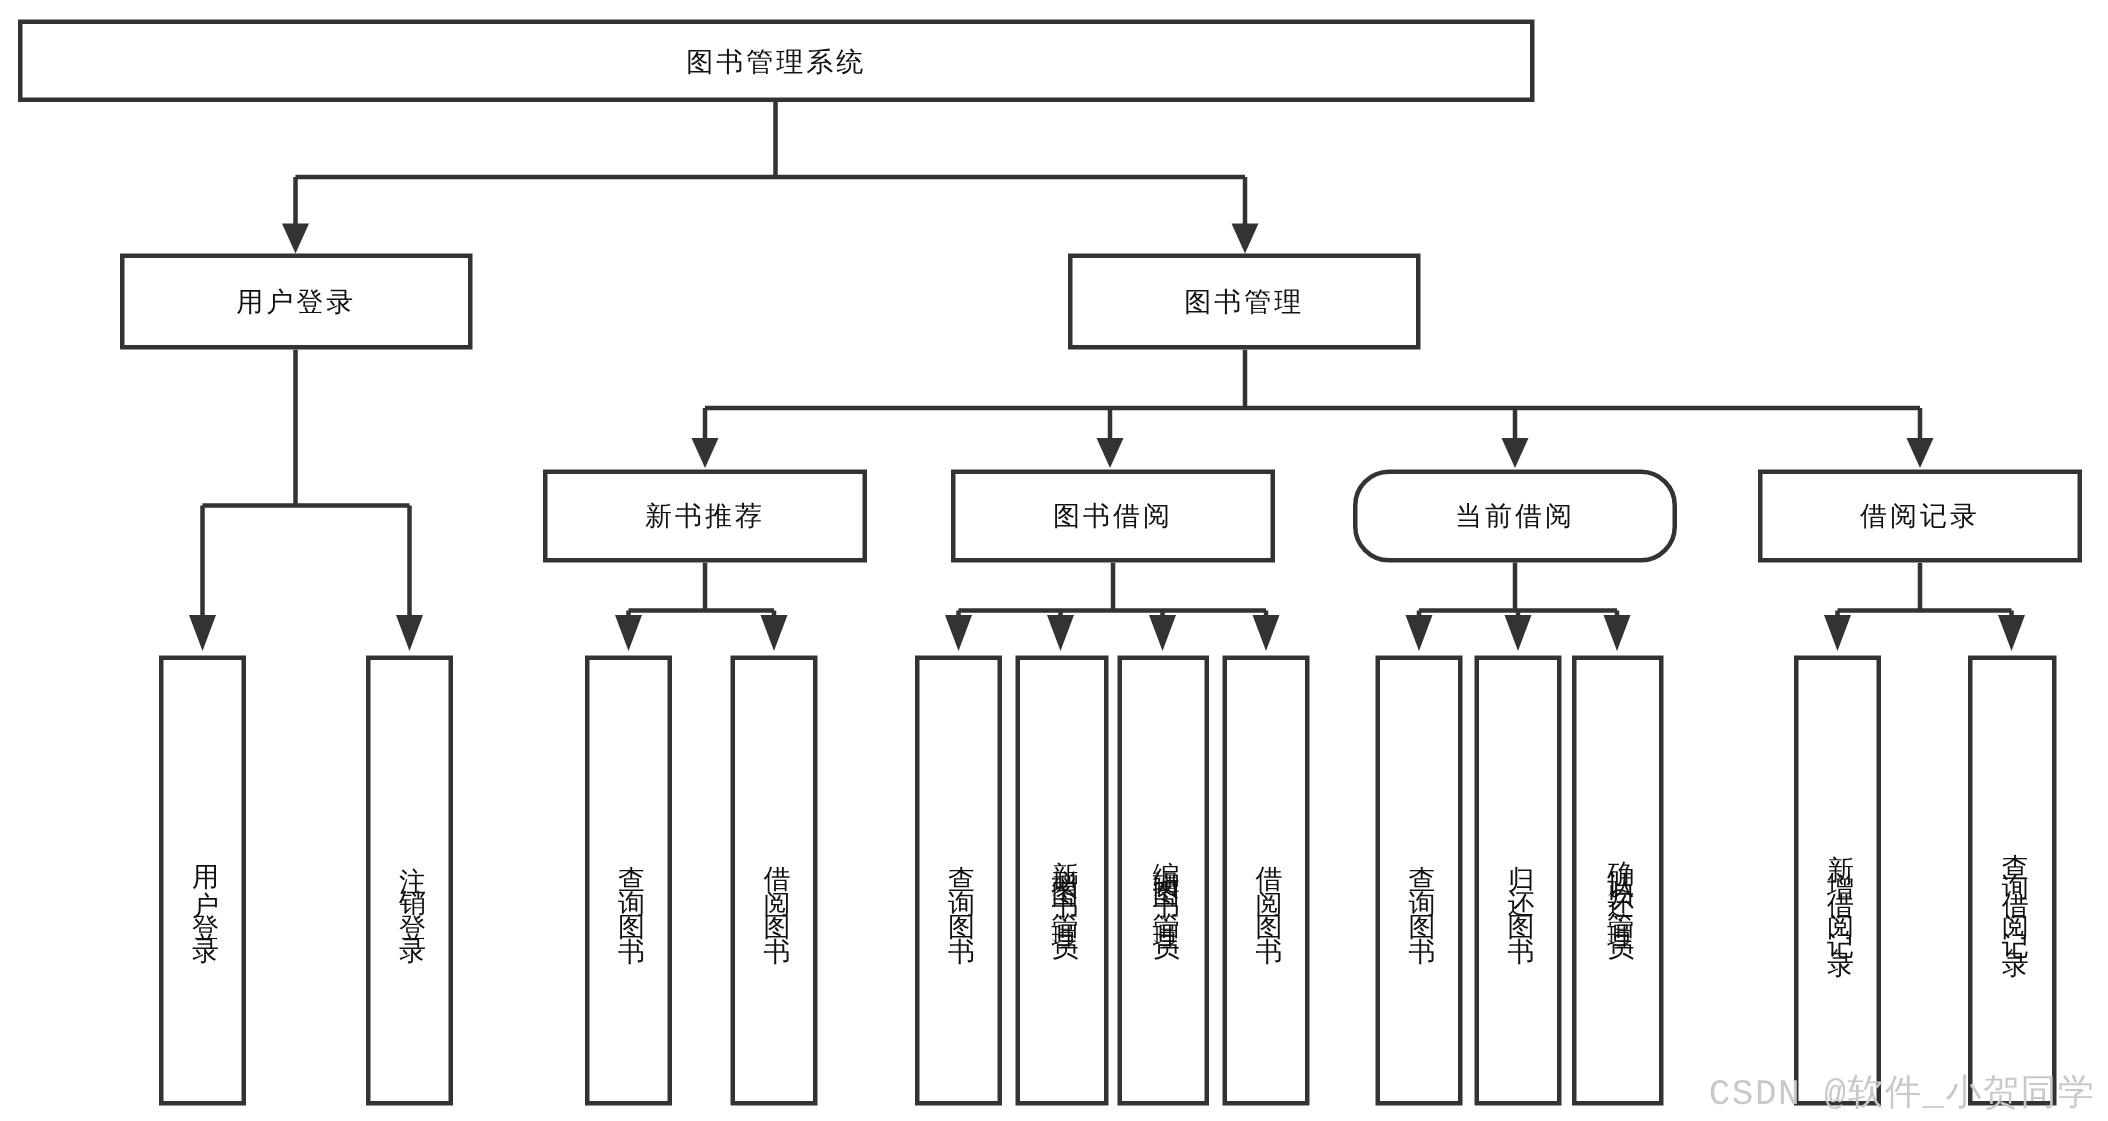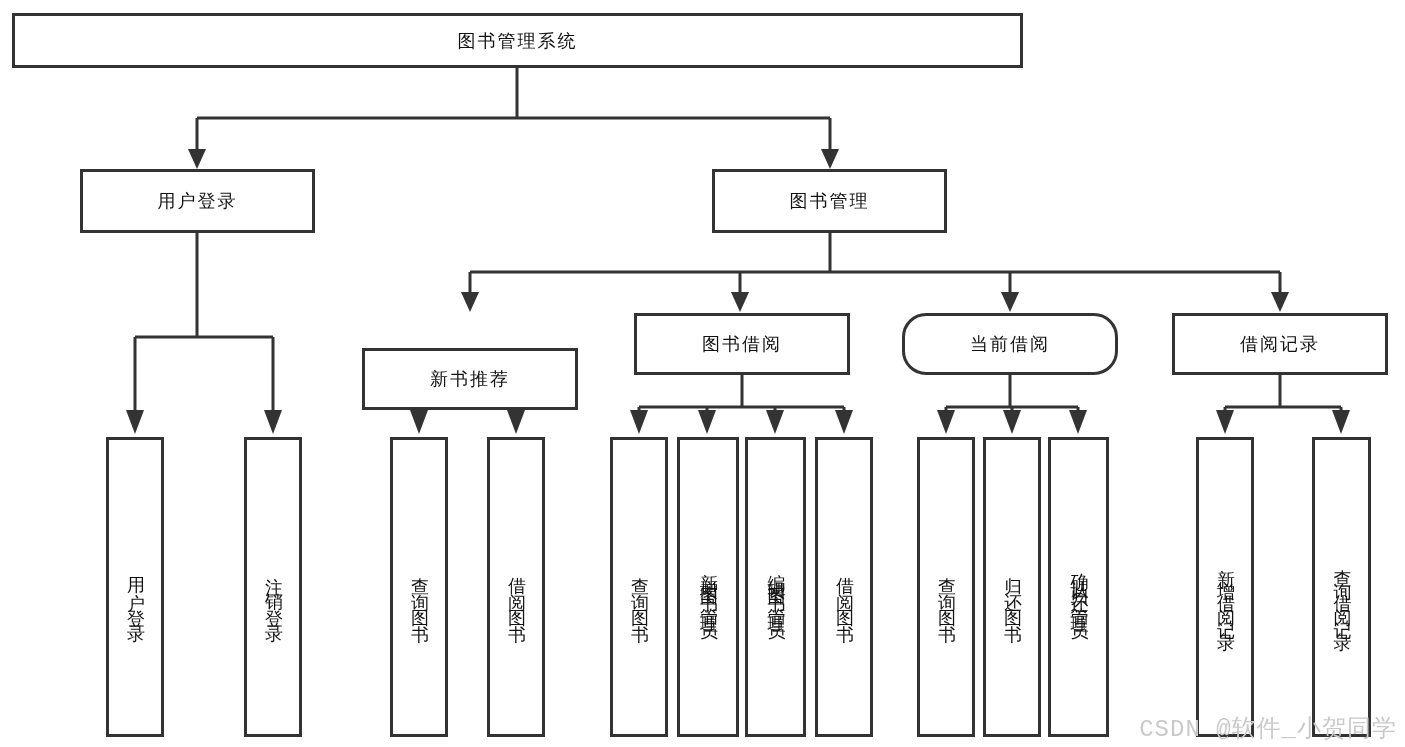--- a/index.html
+++ b/index.html
@@ -82,21 +82,21 @@
     <span>图书管理系统</span>
   </div>
 
   <div class="hnode" style="left:80px; top:169px; width:235px; height:64px;">
     <span>用户登录</span>
   </div>
   <div class="hnode" style="left:712px; top:169px; width:235px; height:64px;">
     <span>图书管理</span>
   </div>
 
-  <div class="hnode" style="left:362px; top:313px; width:216px; height:62px;margin-top:35px;">
+  <div class="hnode" style="left:362px; top:313px; width:216px; height:62px;">
     <span>新书推荐</span>
   </div>
   <div class="hnode" style="left:634px; top:313px; width:216px; height:62px;text-align:right;">
     <span>图书借阅</span>
   </div>
   <div class="hnode" style="left:902px; top:313px; width:216px; height:62px;border-radius:24px;">
     <span>当前借阅</span>
   </div>
   <div class="hnode" style="left:1172px; top:313px; width:216px; height:62px;">
     <span>借阅记录</span>

